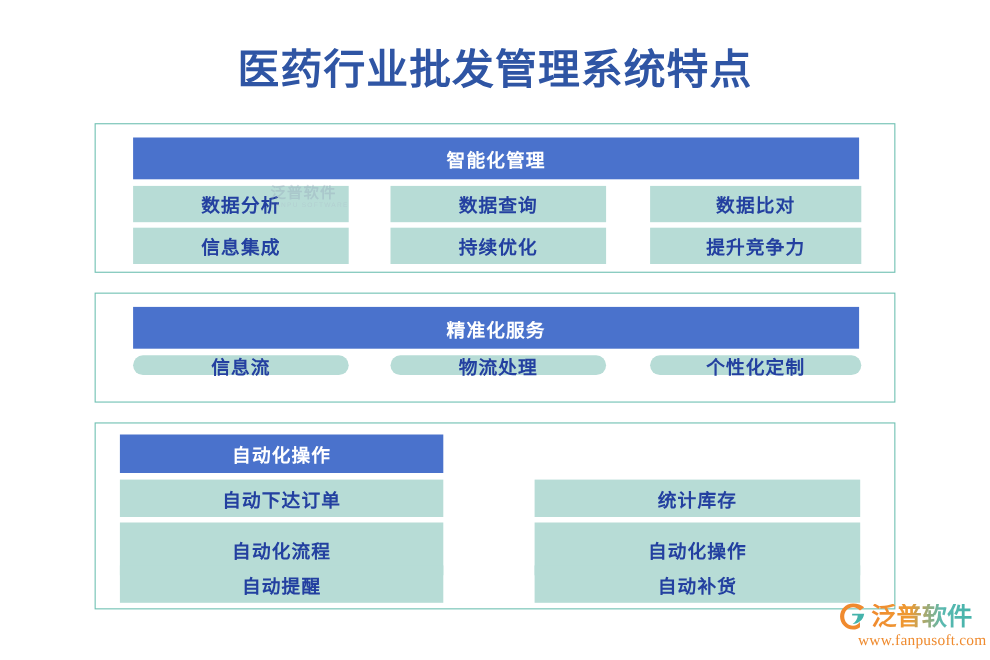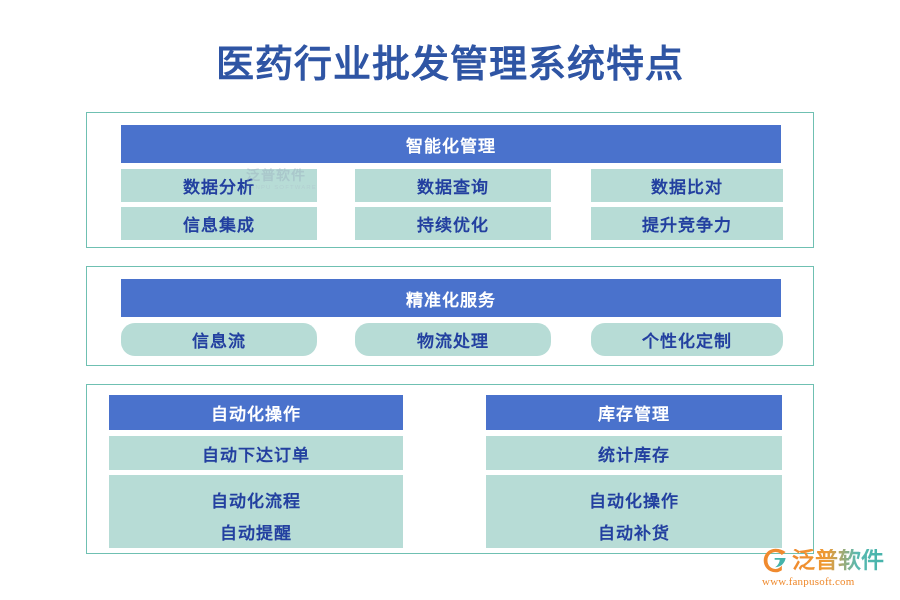--- a/index.html
+++ b/index.html
@@ -78,21 +78,21 @@
   .s1-col-b { left: 268px; width: 196px; }
   .s1-col-c { left: 504px; width: 192px; }
   .s1-row-1 { top: 56px;  height: 33px; }
   .s1-row-2 { top: 94px;  height: 33px; }
 
   
   #s2-header { left: 34px; top: 12px; width: 660px; height: 38px; }
   .s2-col-a { left: 34px;  width: 196px; }
   .s2-col-b { left: 268px; width: 196px; }
   .s2-col-c { left: 504px; width: 192px; }
-  .s2-row-1 { top: 56px; height: 33px; border-radius: 14px; }
+  .s2-row-1 { top: 56px; height: 18px; border-radius: 14px; }
 
   
   .s3-left  { left: 22px;  width: 294px; }
   .s3-right { left: 399px; width: 296px; }
   .s3-hdr-y { top: 10px;  height: 35px; }
   .s3-r1    { top: 51px;  height: 34px; }
   .s3-r2    { top: 90px;  height: 48px; }
   .s3-r3    { top: 129px; height: 34px; }
 
   
@@ -149,26 +149,26 @@
     letter-spacing: 0px;
     line-height: 1;
     white-space: nowrap;
     background: linear-gradient(90deg, #f08a2e 0%, #ee9a33 38%, #5ab9b0 70%, #45b3ab 100%);
     -webkit-background-clip: text;
     background-clip: text;
     color: transparent;
   }
   .logo-url {
     font-family: "Liberation Serif", "DejaVu Serif", serif;
-    font-size: 11px;
+    font-size: 14px;
     color: #ef8b2f;
     letter-spacing: 0.2px;
     line-height: 1.1;
     margin-top: 1px;
-    margin-left: 0;
+    margin-left: 18px;
     white-space: nowrap;
   }
 </style>
 </head>
 <body>
 
 <div class="page-title">医药行业批发管理系统特点</div>
 
 <div class="section" id="section-1">
 
@@ -198,21 +198,20 @@
   <div class="cell s2-col-c s2-row-1">个性化定制</div>
 </div>
 
 <div class="section" id="section-3">
 
   <div class="hdr s3-left s3-hdr-y">自动化操作</div>
   <div class="cell s3-left s3-r1">自动下达订单</div>
   <div class="cell s3-left s3-r2">自动化流程</div>
   <div class="cell s3-left s3-r3">自动提醒</div>
 
-  <div class="hdr s3-right s3-hdr-y">库存管理</div>
   <div class="cell s3-right s3-r1">统计库存</div>
   <div class="cell s3-right s3-r2">自动化操作</div>
   <div class="cell s3-right s3-r3">自动补货</div>
 </div>
 
 <div class="logo">
   <div class="logo-row">
     <svg class="logo-mark" viewBox="0 0 64 64">
       <path d="M32 4 C16 4 4 17 4 32 C4 47 16 60 32 60 C38 60 43 58 47 55 L47 44 C43 49 38 52 32 52 C21 52 13 43 13 32 C13 21 21 12 32 12 C38 12 43 15 47 19 L56 12 C50 7 42 4 32 4 Z" fill="#f08a2e"></path>
       <path d="M30 26 L56 26 C54 39 44 48 31 48 C38 44 42 36 42 30 L30 30 Z" fill="#45b3ab"></path>

